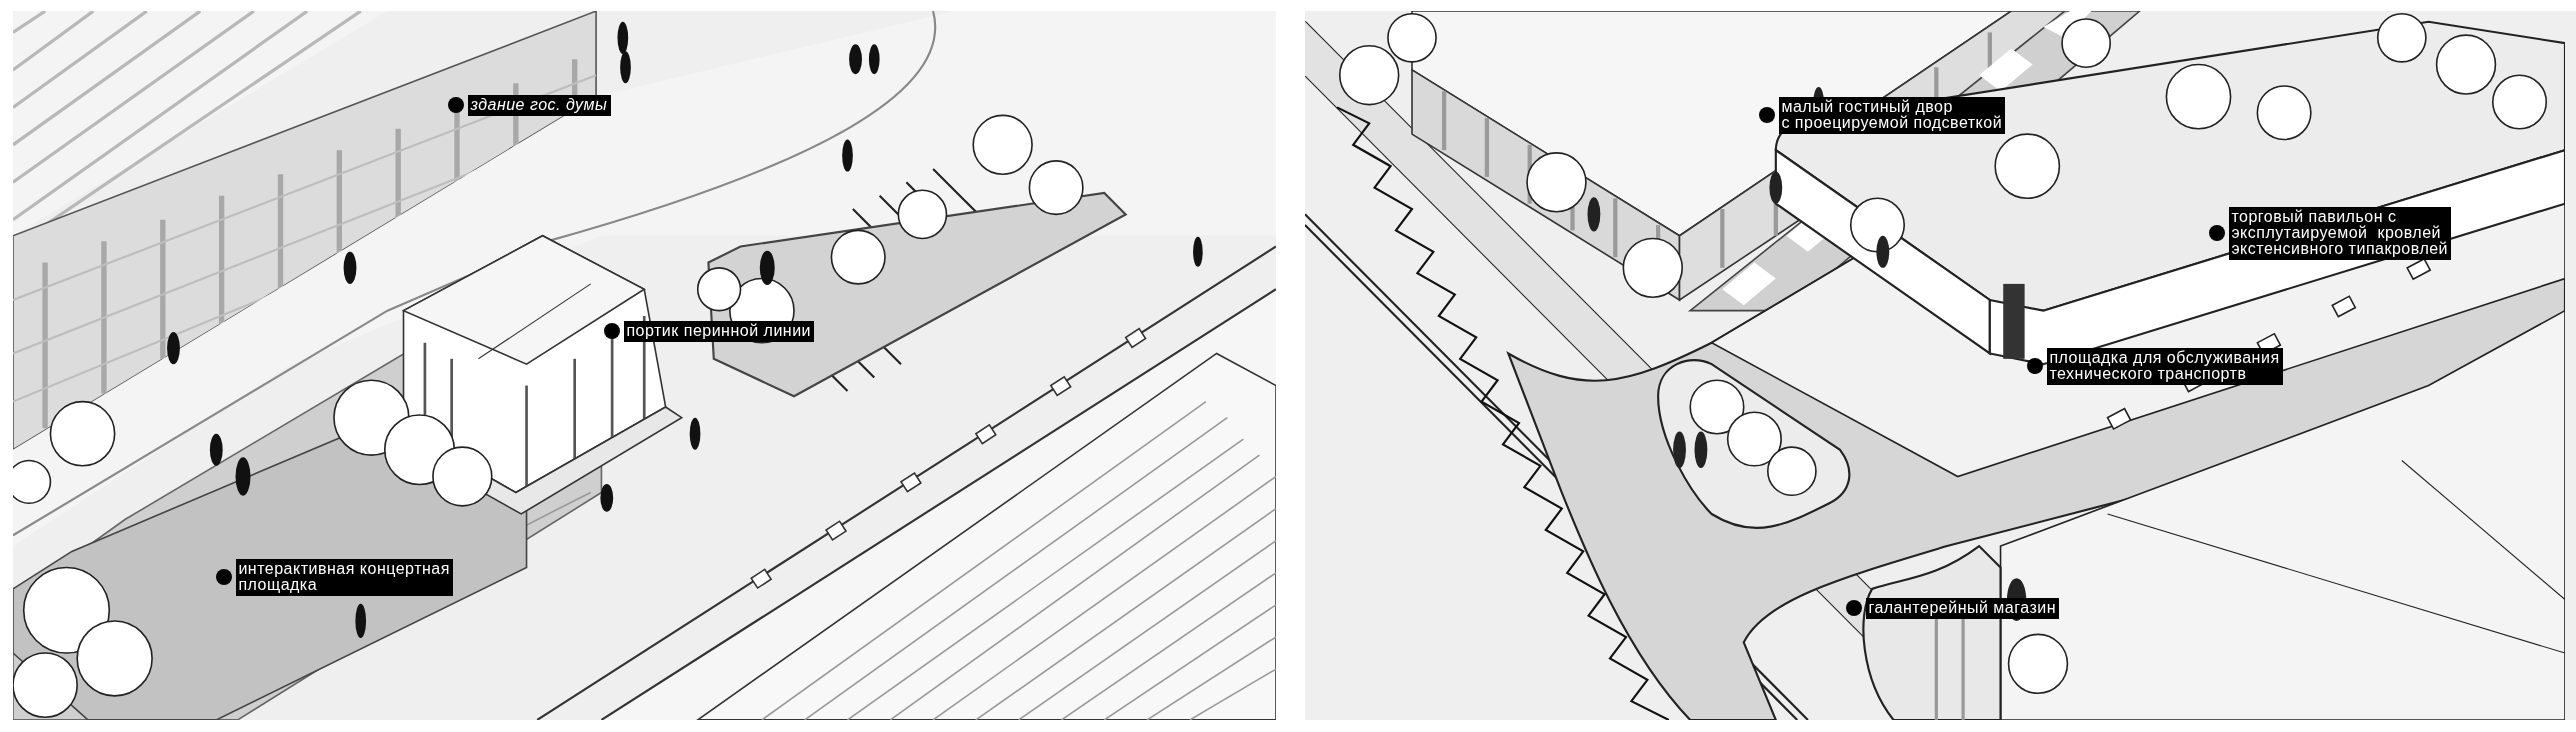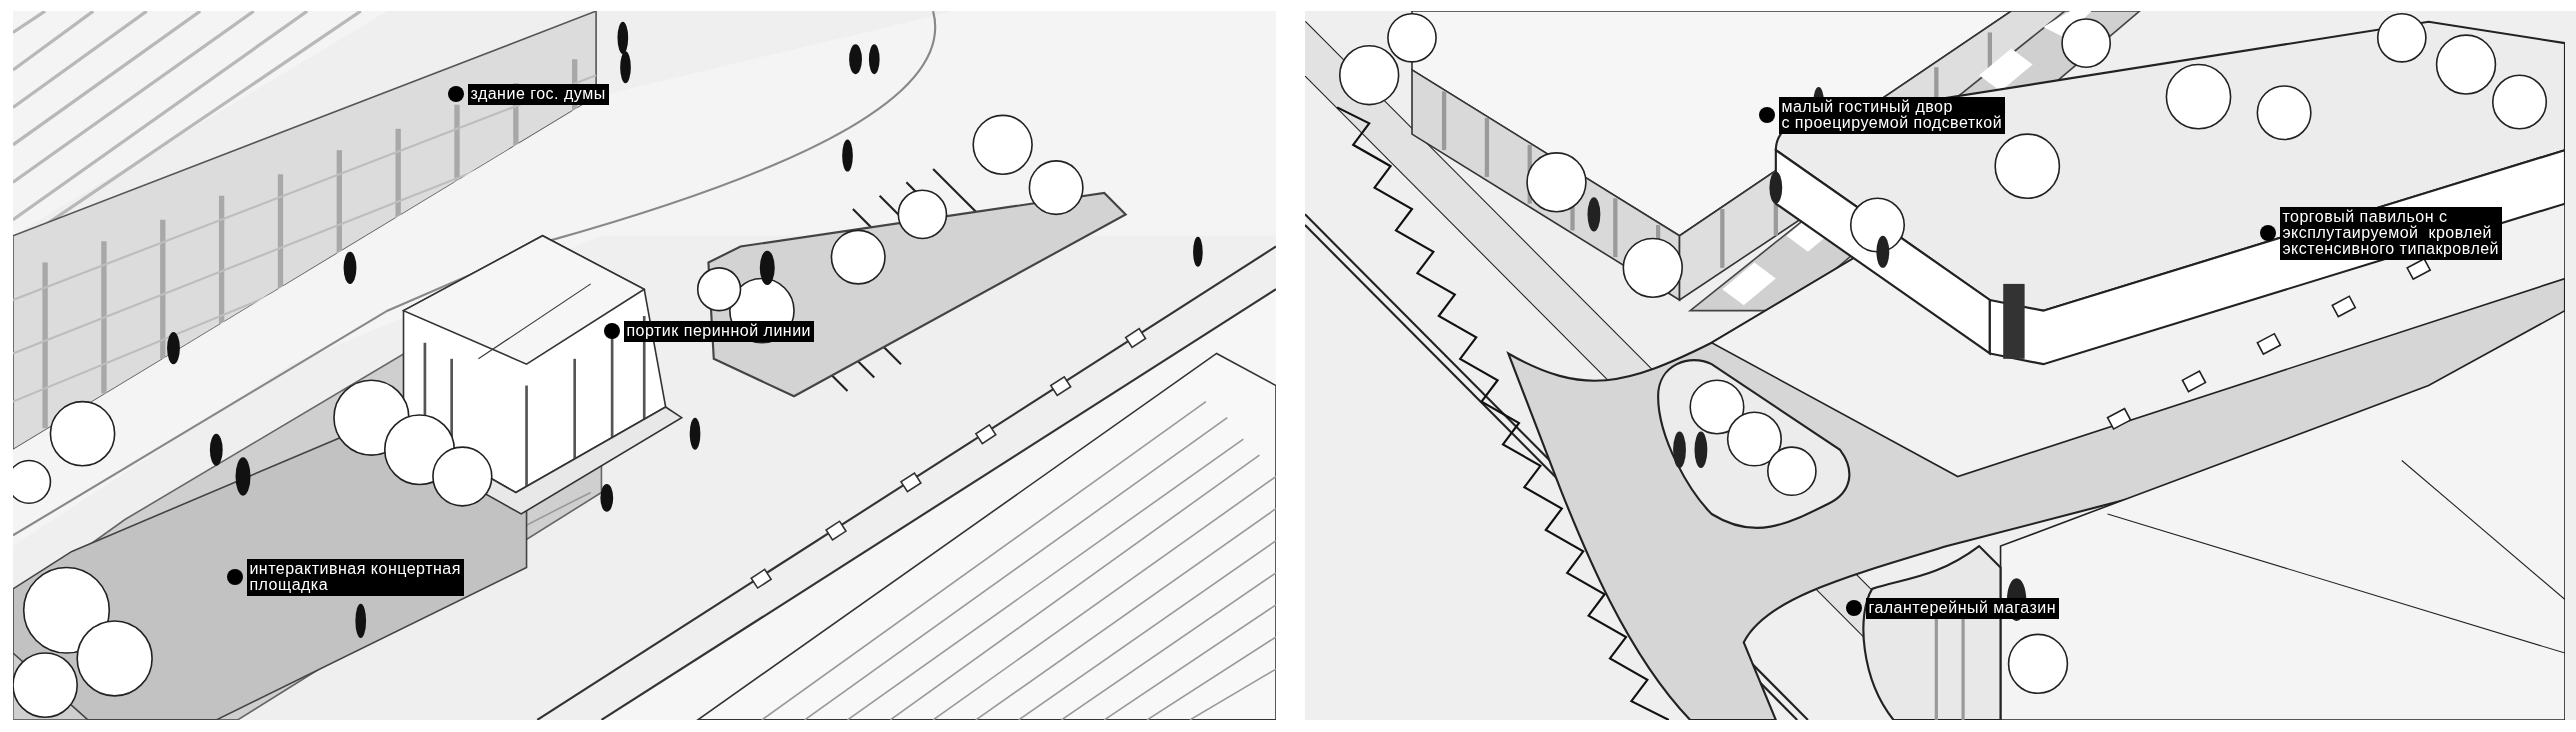--- a/index.html
+++ b/index.html
@@ -158,29 +158,29 @@
         <ellipse cx="1110" cy="910" rx="12" ry="26"></ellipse>
       <ellipse cx="1275" cy="790" rx="10" ry="30"></ellipse>
         <ellipse cx="2215" cy="450" rx="9" ry="28"></ellipse>
       <ellipse cx="1140" cy="50" rx="10" ry="30"></ellipse>
         <ellipse cx="1575" cy="90" rx="12" ry="28"></ellipse>
       <ellipse cx="1610" cy="90" rx="10" ry="28"></ellipse>
         <ellipse cx="1145" cy="105" rx="10" ry="30"></ellipse>
     </g>
   </svg>
 
-  <div class="callout" style="left:435px; top:73px;">
+  <div class="callout" style="left:435px; top:84px;font-style:italic;">
     <span class="dot"></span>
     <span class="label">здание гос. думы</span>
   </div>
   <div class="callout" style="left:591px; top:310px;text-align:right;">
     <span class="dot"></span>
     <span class="label">портик перинной линии</span>
   </div>
-  <div class="callout" style="left:214px; top:548px;">
+  <div class="callout" style="left:203px; top:548px;">
     <span class="dot"></span>
     <span class="label">интерактивная концертная
 площадка</span>
   </div>
 </div>
 
 <div id="panel-right" class="panel">
   <svg width="1260" height="709" viewBox="0 0 2355 1325">
     <rect x="0" y="0" width="2355" height="1325" fill="#efefef"></rect>
 
@@ -287,24 +287,29 @@
         <ellipse cx="1330" cy="1100" rx="18" ry="40"></ellipse>
       <ellipse cx="960" cy="170" rx="10" ry="28"></ellipse>
     </g>
   </svg>
 
   <div class="callout" style="left:454px; top:86px;">
     <span class="dot"></span>
     <span class="label">малый гостиный двор
 с проецируемой подсветкой</span>
   </div>
-  <div class="callout" style="left:955px; top:196px;">
+  <div class="callout" style="left:904px; top:196px;">
     <span class="dot"></span>
     <span class="label">торговый павильон с
 эксплутаируемой  кровлей
 экстенсивного типакровлей</span>
   </div>
+  <div class="callout" style="left:722px; top:337px;">
+    <span class="dot"></span>
+    <span class="label">площадка для обслуживания
+технического транспортв</span>
+  </div>
   <div class="callout" style="left:541px; top:587px;">
     <span class="dot"></span>
     <span class="label">галантерейный магазин</span>
   </div>
 </div>
 
 
 </body></html>

